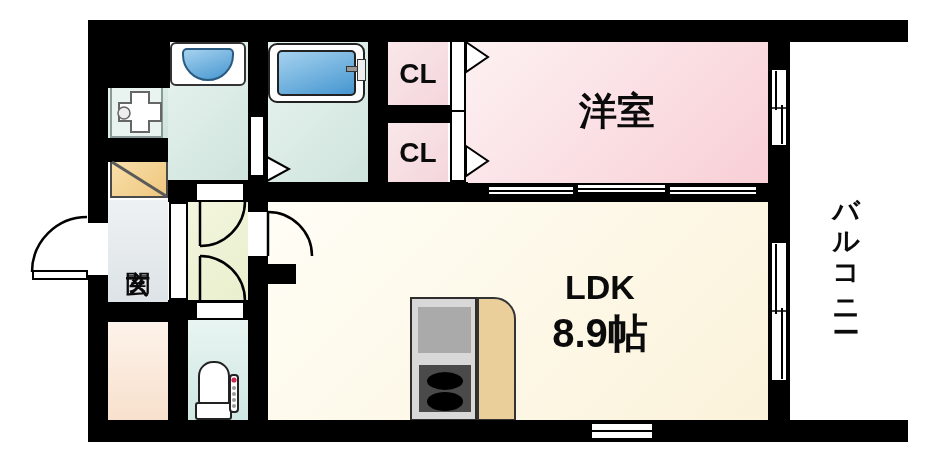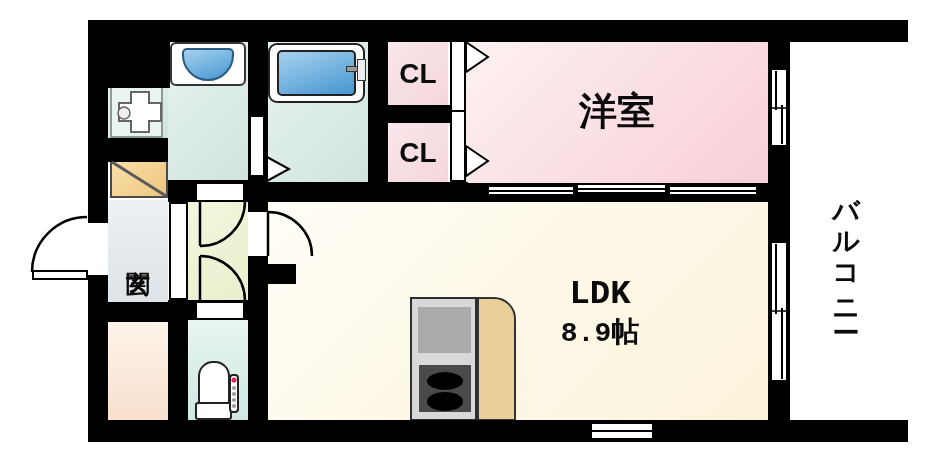--- a/index.html
+++ b/index.html
@@ -139,23 +139,23 @@
     <circle cx="234" cy="388" r="2" fill="#9a9a9a"></circle>
     <circle cx="234" cy="394" r="2" fill="#9a9a9a"></circle>
     <circle cx="234" cy="400" r="2" fill="#9a9a9a"></circle>
     <circle cx="234" cy="406" r="2" fill="#9a9a9a"></circle>
   </svg>
 
   <div class="lbl" style="left:466px;top:52px;width:302px;height:120px;flex-direction:column;line-height:1.2;">
     <span style="font-size:38px;">洋室</span>
   </div>
 
-  <div class="lbl" style="left:500px;top:262px;width:200px;height:100px;flex-direction:column;line-height:1.25;font-family:Liberation Mono, monospace;">
+  <div class="lbl" style="left:500px;top:262px;width:200px;height:100px;flex-direction:column;line-height:1.25;">
     <span style="font-size:34px;">LDK</span>
-    <span style="font-size:28px;text-align:right;">8.9帖</span>
+    <span style="font-size:40px;text-align:right;">8.9帖</span>
   </div>
 
   <div class="lbl vtext" style="left:824px;top:145px;width:44px;height:210px;font-size:27px;letter-spacing:4px;">バルコニー</div>
 
   <div class="lbl vtext" style="left:122px;top:225px;width:32px;height:56px;font-size:24px;letter-spacing:1px;">玄関</div>
 
   <div class="lbl" style="left:388px;top:42px;width:60px;height:63px;font-size:28px;">CL</div>
 
   <div class="lbl" style="left:388px;top:123px;width:60px;height:59px;font-size:28px;">CL</div>
 

